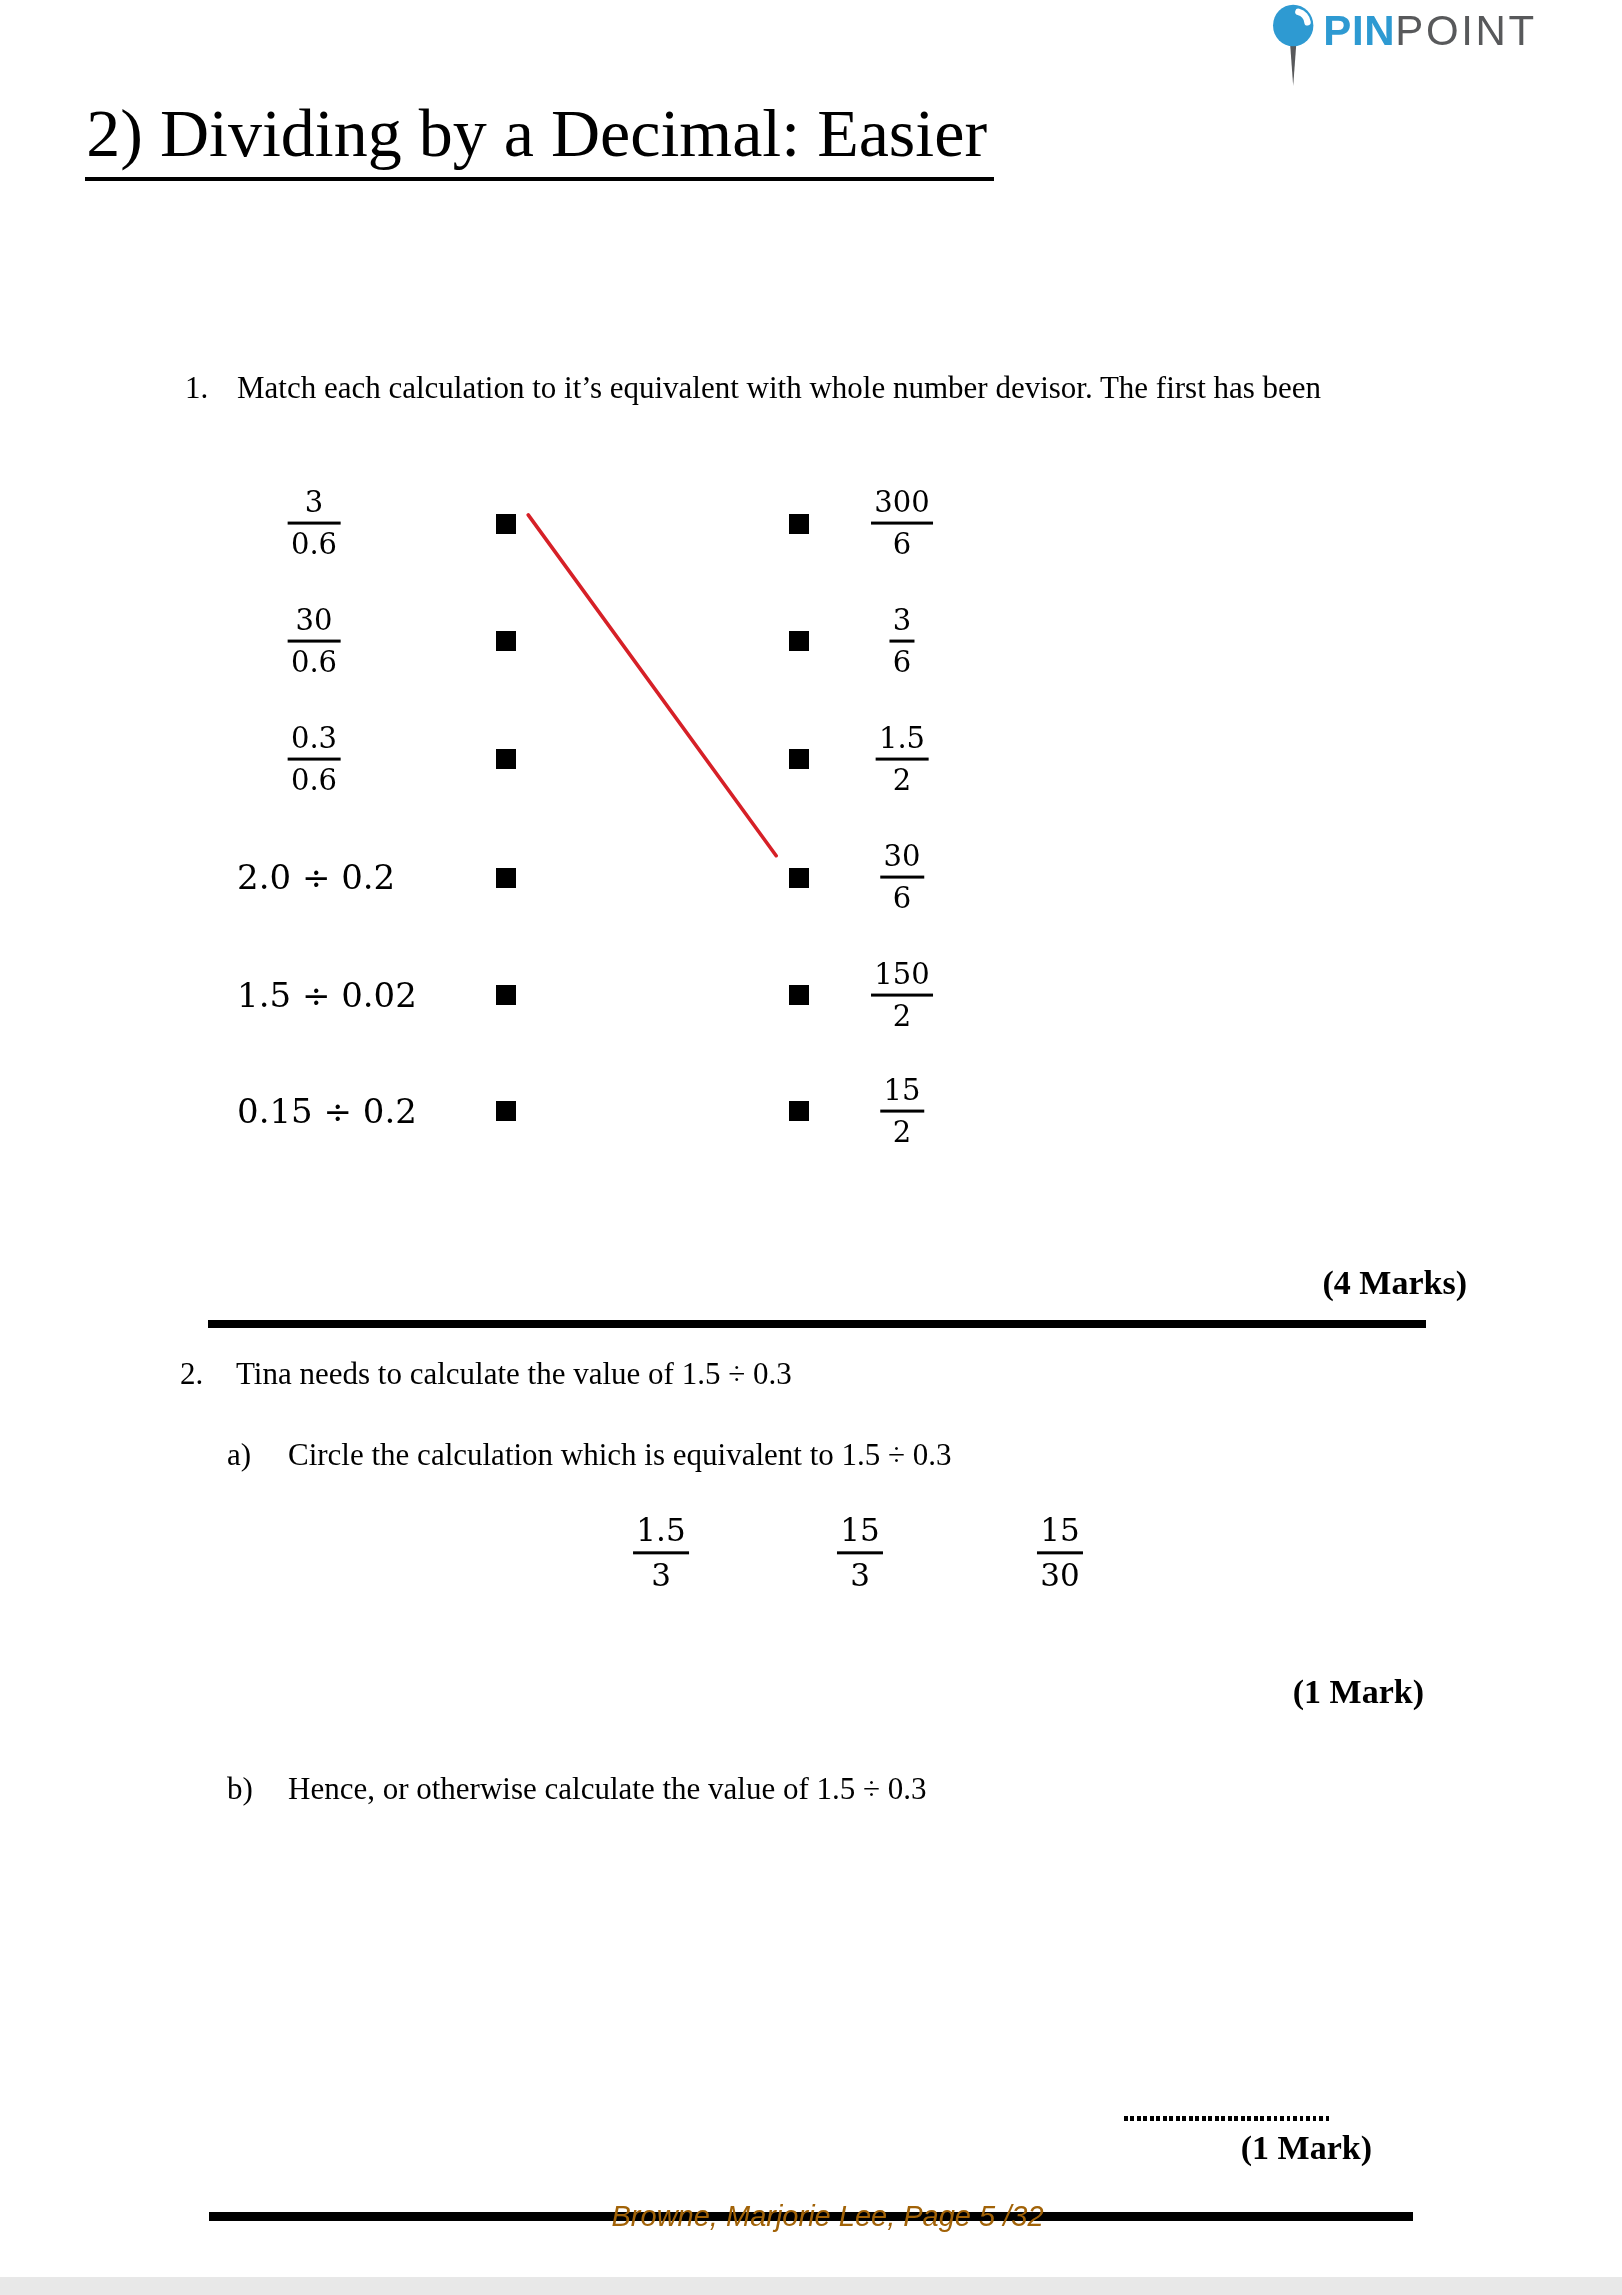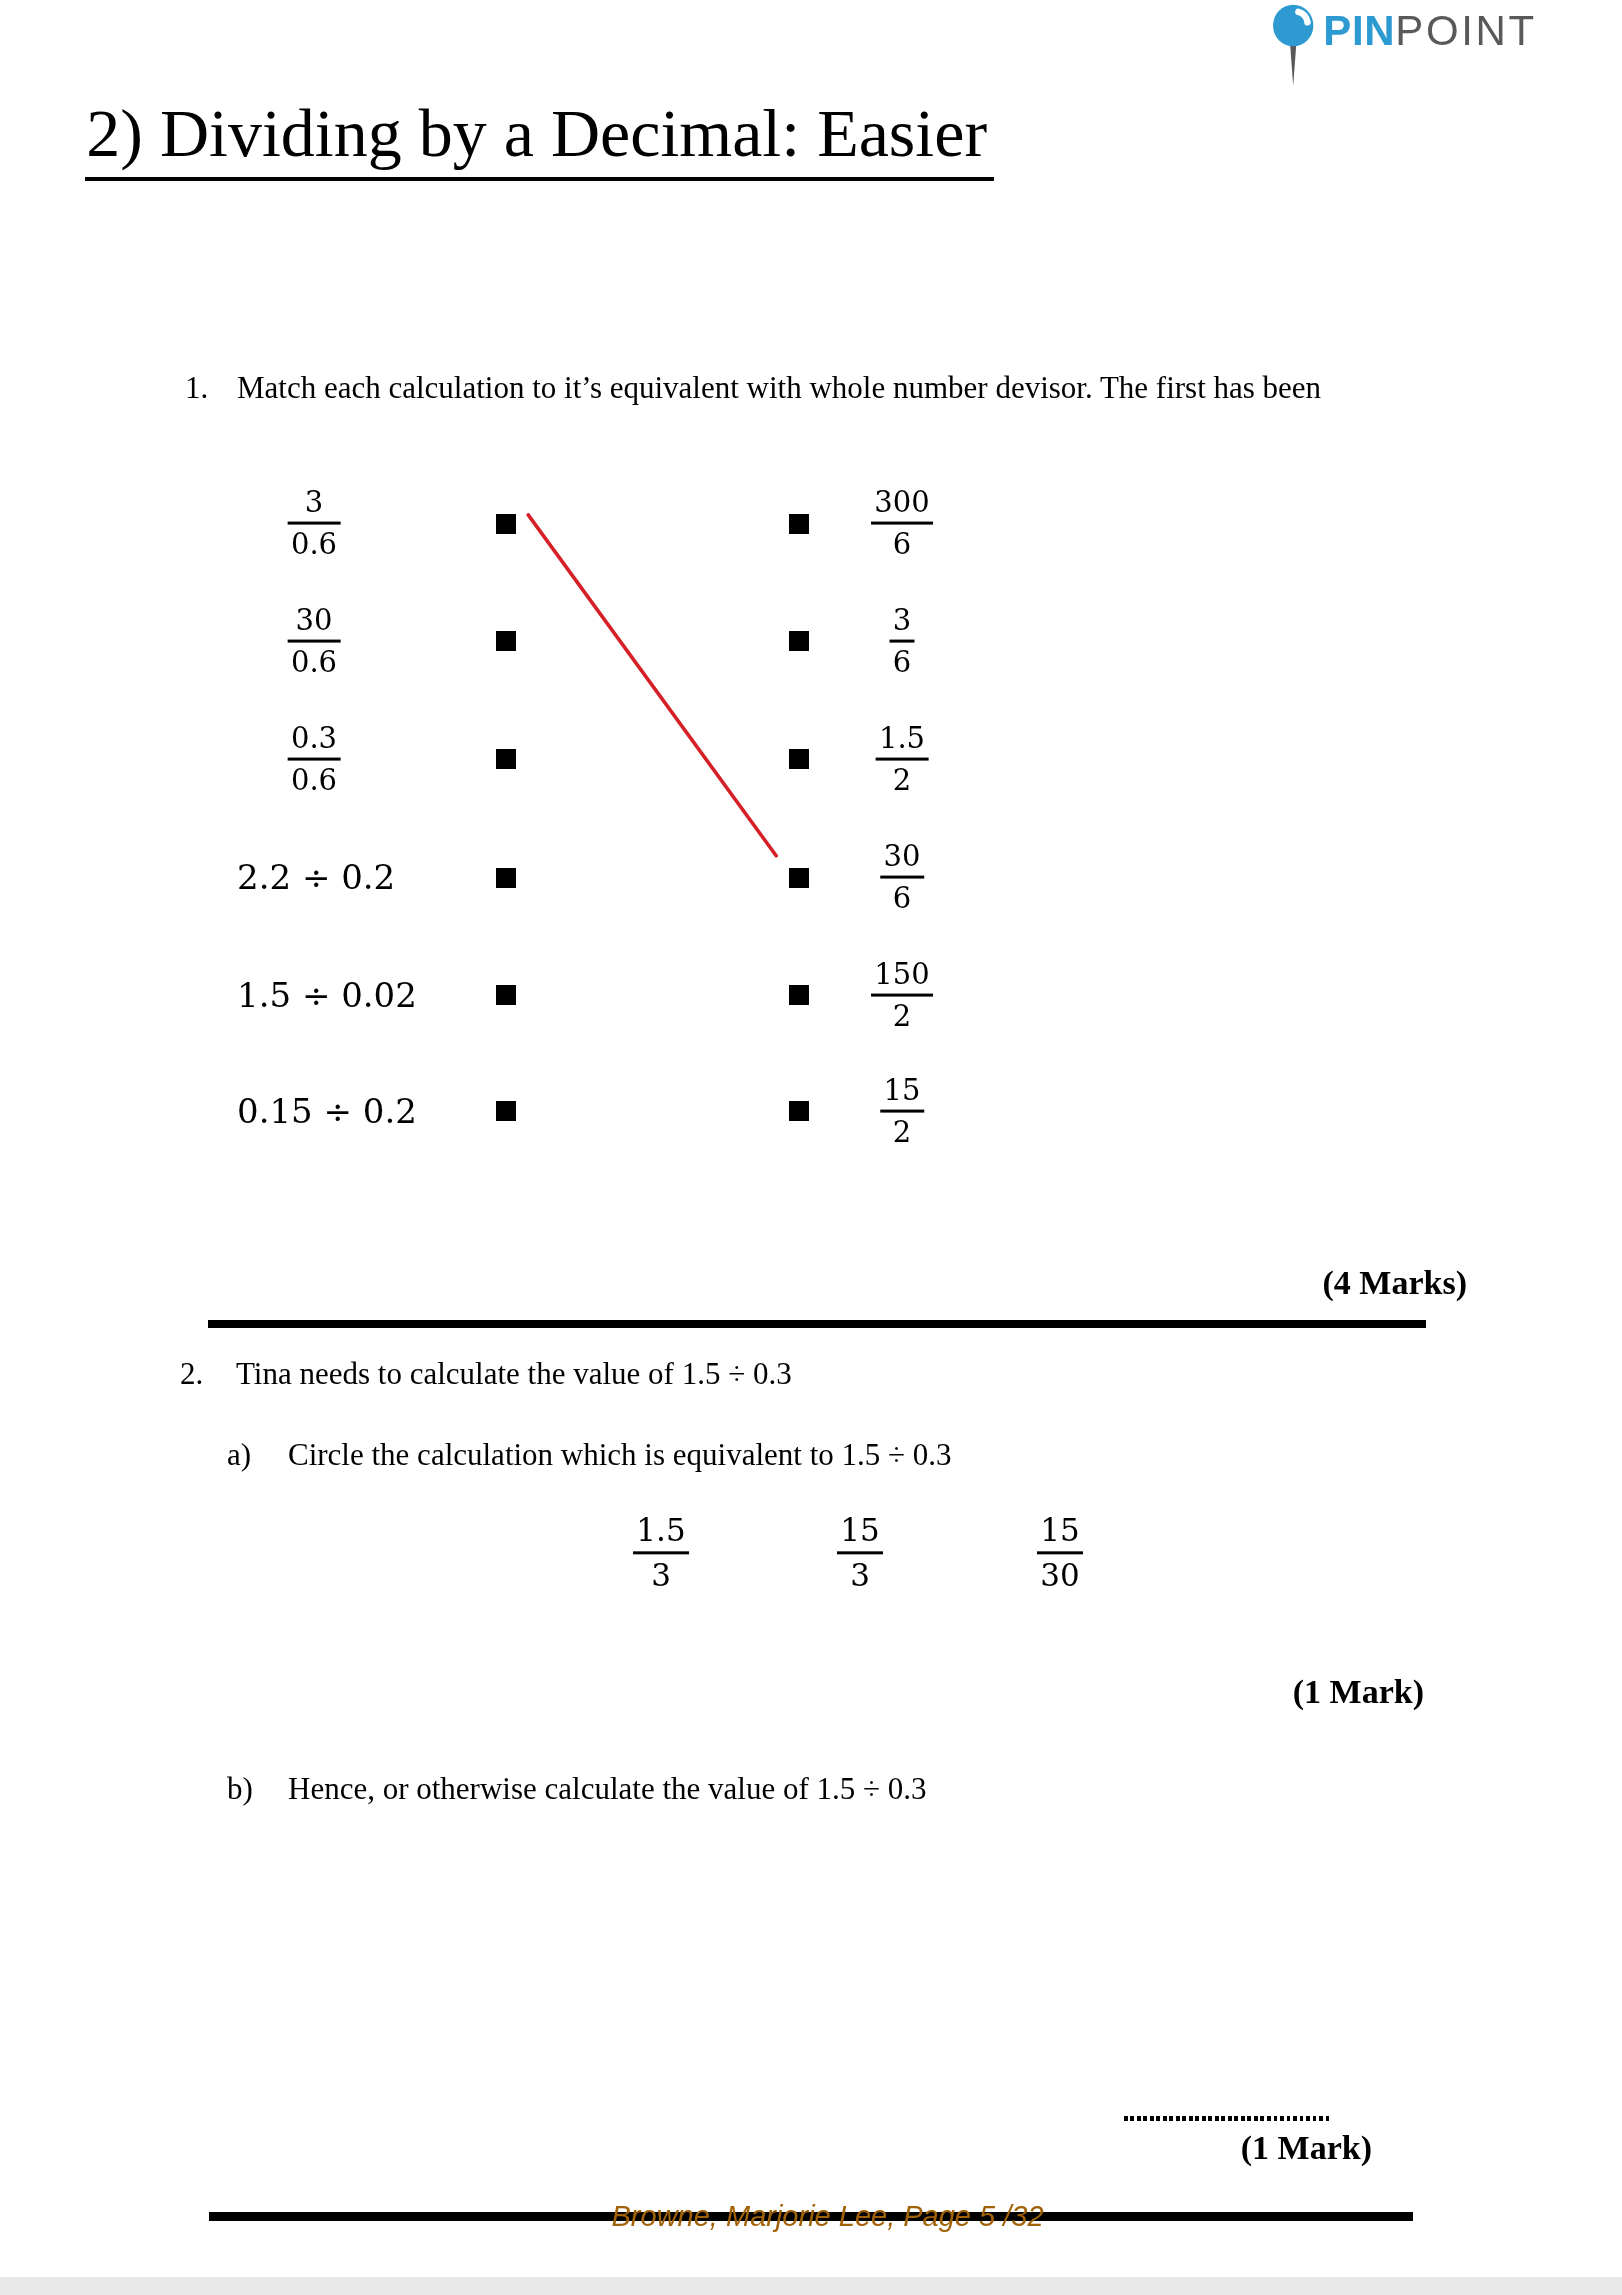--- a/index.html
+++ b/index.html
@@ -102,21 +102,21 @@
   <div class="frac" style="left:314px;top:641px;">
     <span class="num">30</span>
       <span class="bar"></span>
       <span class="den">0.6</span>
   </div>
   <div class="frac" style="left:314px;top:759px;">
     <span class="num">0.3</span>
       <span class="bar"></span>
       <span class="den">0.6</span>
   </div>
-  <div class="expr" style="left:237px;top:877px;">2.2 ÷ 0.2</div>
+  <div class="expr" style="left:237px;top:877px;">2.0 ÷ 0.2</div>
   <div class="expr" style="left:237px;top:995px;">1.5 ÷ 0.02</div>
   <div class="expr" style="left:237px;top:1111px;">0.15 ÷ 0.2</div>
 
   <div class="sq" style="left:496px;top:514px;"></div>
   <div class="sq" style="left:496px;top:631px;"></div>
   <div class="sq" style="left:496px;top:749px;"></div>
   <div class="sq" style="left:496px;top:868px;"></div>
   <div class="sq" style="left:496px;top:985px;"></div>
   <div class="sq" style="left:496px;top:1101px;"></div>
 

